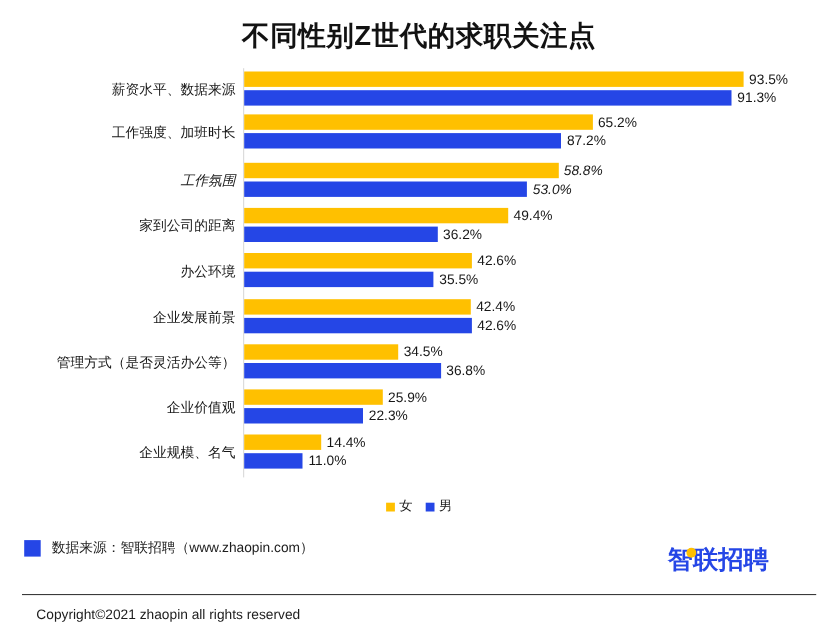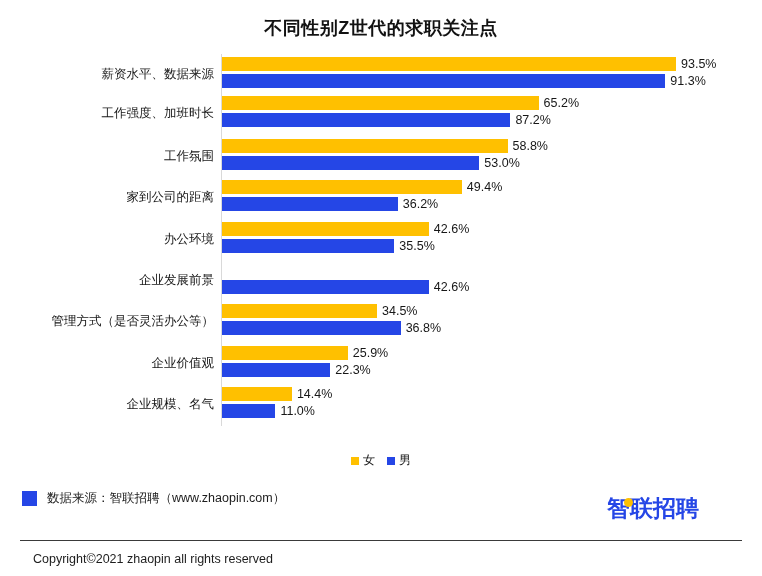--- a/index.html
+++ b/index.html
@@ -12,21 +12,21 @@
     height: 576px;
     font-family: "Liberation Sans", "DejaVu Sans", sans-serif;
     color: #1a1a1a;
     position: relative;
     overflow: hidden;
   }
 
   
   .chart-title {
     text-align: center;
-    font-size: 18px;
+    font-size: 25px;
     font-weight: bold;
     color: #121212;
     letter-spacing: 0.5px;
     padding-top: 18px;
     line-height: 1.2;
   }
 
   
   .plot {
     position: relative;
@@ -198,21 +198,21 @@
         <div class="cat-label">工作强度、加班时长</div>
         <div class="bar-row female" style="width: 316.586px;">
           <div class="bar female" style="background: rgb(255, 192, 0);"></div>
           <span class="bar-value">65.2%</span>
         </div>
         <div class="bar-row male" style="width: 288.424px;">
           <div class="bar male" style="background: rgb(37, 70, 230);"></div>
           <span class="bar-value">87.2%</span>
         </div>
       </div>
-      <div class="group" style="top: 84.6px;">
+      <div class="group" style="top: 84.6px; font-style: italic;">
         <div class="cat-label">工作氛围</div>
         <div class="bar-row female" style="width: 285.51px;">
           <div class="bar female" style="background: rgb(255, 192, 0);"></div>
           <span class="bar-value">58.8%</span>
         </div>
         <div class="bar-row male" style="width: 257.348px;">
           <div class="bar male" style="background: rgb(37, 70, 230);"></div>
           <span class="bar-value">53.0%</span>
         </div>
       </div>
@@ -233,28 +233,32 @@
           <div class="bar female" style="background: rgb(255, 192, 0);"></div>
           <span class="bar-value">42.6%</span>
         </div>
         <div class="bar-row male" style="width: 172.374px;">
           <div class="bar male" style="background: rgb(37, 70, 230);"></div>
           <span class="bar-value">35.5%</span>
         </div>
       </div>
       <div class="group" style="top: 208.5px;">
         <div class="cat-label">企业发展前景</div>
+        <div class="bar-row female" style="width: 205.878px;">
+          <div class="bar female" style="background: rgb(255, 192, 0);"></div>
+          <span class="bar-value">42.4%</span>
+        </div>
         <div class="bar-row male" style="width: 206.849px;">
           <div class="bar male" style="background: rgb(37, 70, 230);"></div>
           <span class="bar-value">42.6%</span>
         </div>
       </div>
       <div class="group" style="top: 249.8px;">
         <div class="cat-label">管理方式（是否灵活办公等）</div>
-        <div class="bar-row female" style="width: 155px;">
+        <div class="bar-row female" style="width: 140px;">
           <div class="bar female" style="background: rgb(255, 192, 0);"></div>
           <span class="bar-value">34.5%</span>
         </div>
         <div class="bar-row male" style="width: 178.687px;">
           <div class="bar male" style="background: rgb(37, 70, 230);"></div>
           <span class="bar-value">36.8%</span>
         </div>
       </div>
       <div class="group" style="top: 291.1px;">
         <div class="cat-label">企业价值观</div>

